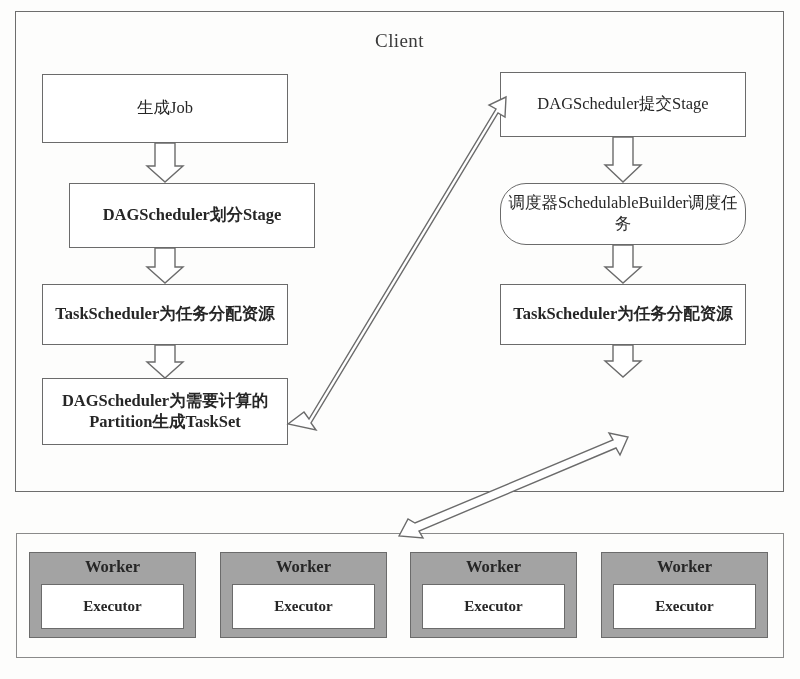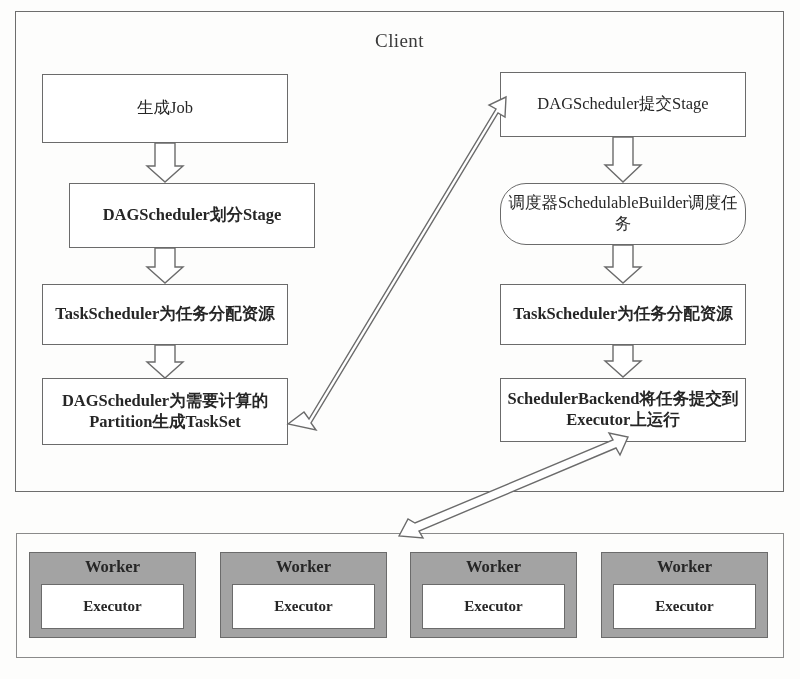--- a/index.html
+++ b/index.html
@@ -151,21 +151,20 @@
   <div class="flow-box bold-ish" id="box-submit-stage">TaskScheduler为任务分配资源</div>
 
   <div class="flow-box bold-ish" id="box-generate-taskset">DAGScheduler为需要计算的Partition生成TaskSet</div>
 
   <div class="flow-box" id="box-submit-compute">DAGScheduler提交Stage</div>
 
   <div class="flow-box" id="box-schedulable">调度器SchedulableBuilder调度任务</div>
 
   <div class="flow-box bold-ish" id="box-alloc-resource">TaskScheduler为任务分配资源</div>
 
-  <div class="flow-box bold-ish" id="box-backend-submit">SchedulerBackend将任务提交到Executor上运行</div>
 
   <div class="container" id="worker-container"></div>
 
   <div class="worker-box" id="worker-0">
     <div class="worker-label">Worker</div>
     <div class="executor-box">Executor</div>
   </div>
 
   <div class="worker-box" id="worker-1">
     <div class="worker-label">Worker</div>

